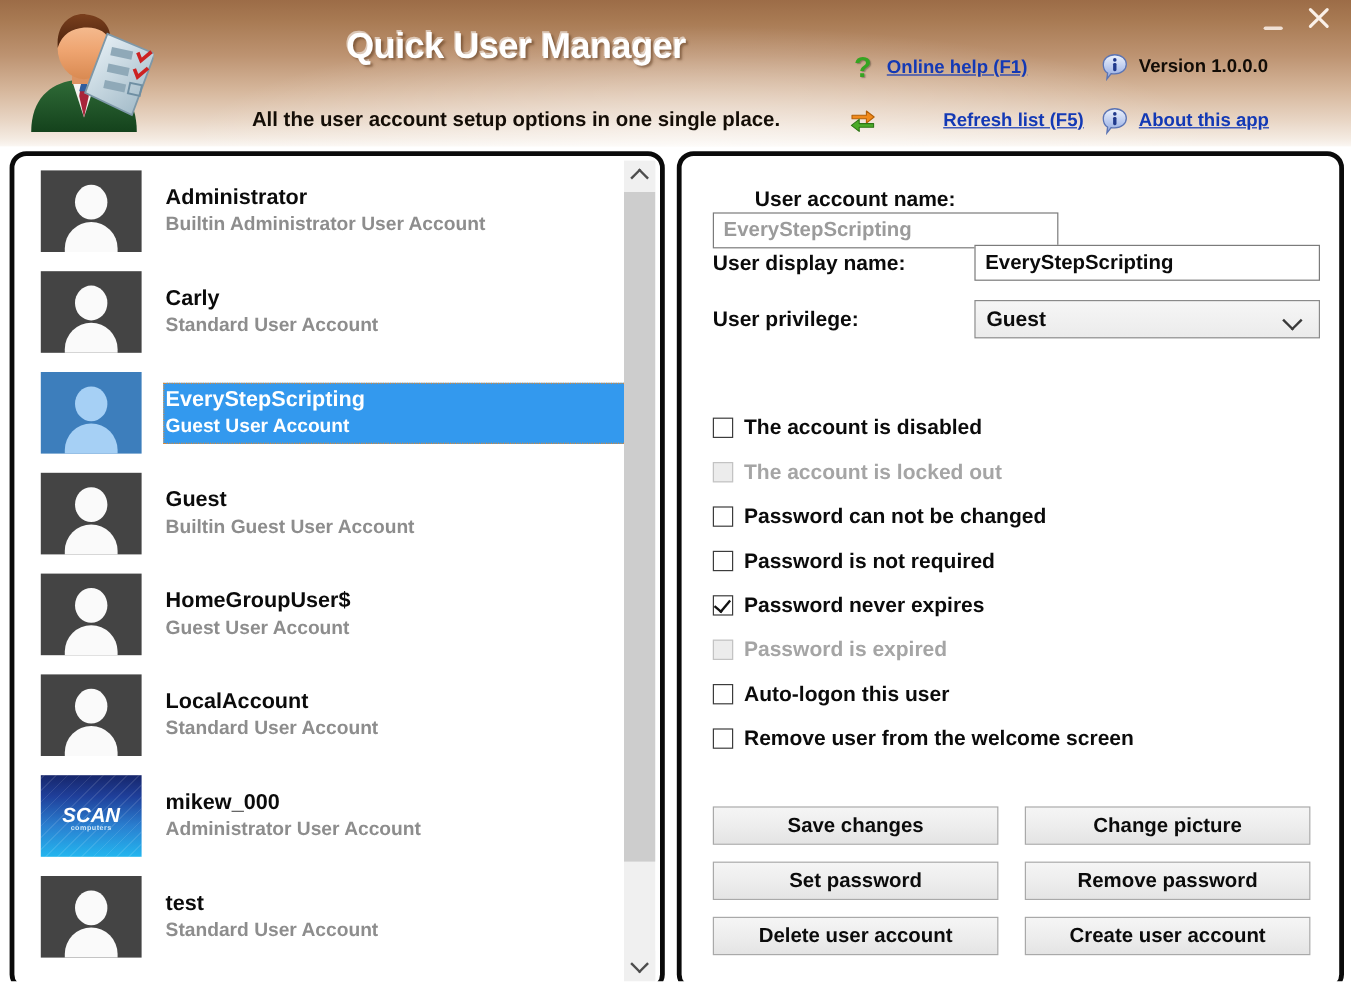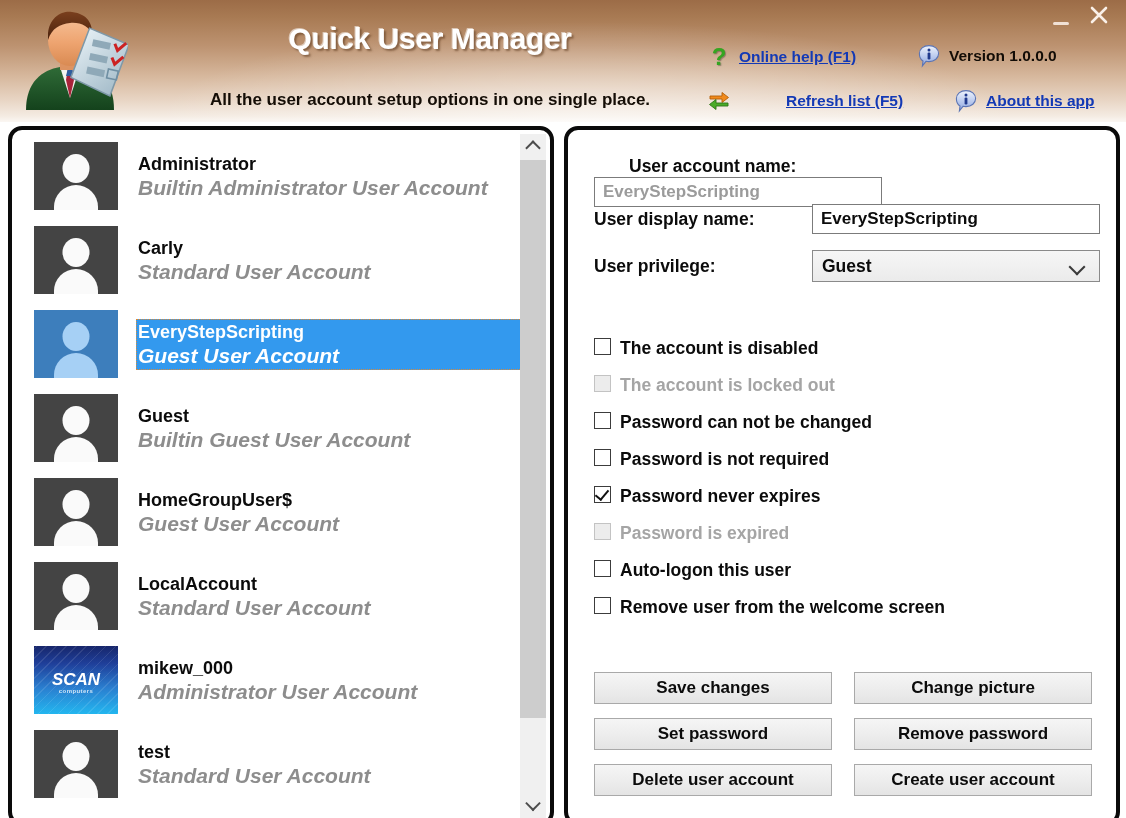--- a/index.html
+++ b/index.html
@@ -80,21 +80,21 @@
     font-weight: bold;
     color: #140d06;
     white-space: nowrap;
   }
 
   
   .hdr-row { position: absolute; display: flex; align-items: center; }
   #hdr-help    { left: 707px; top: 45px; }
   #hdr-refresh { left: 707px; top: 89px; gap: 47px; }
   #hdr-version { left: 917px; top: 44px; }
-  #hdr-about   { left: 954px; top: 89px; }
+  #hdr-about   { left: 917px; top: 89px; }
 
   .hdr-ico {
     width: 24px; height: 24px;
     margin-right: 8px;
     flex: 0 0 auto;
     position: relative;
   }
   .hdr-link {
     font-size: 15.5px;
     font-weight: bold;
@@ -223,26 +223,25 @@
     box-sizing: border-box;
   }
   .user-name {
     font-size: 18px;
     font-weight: bold;
     color: #0b0b0b;
     line-height: 23px;
     white-space: nowrap;
   }
   .user-desc {
-    font-size: 21px;
+    font-size: 16px;
     font-weight: bold;
     color: #8d8d8d;
     line-height: 23px;
     white-space: nowrap;
-    font-style: italic;
   }
   .user-row.selected .user-text {
     background: #3399ee;
     outline: 1px dotted #d98a3a;
     outline-offset: -1px;
   }
   .user-row.selected .user-name,
   .user-row.selected .user-desc { color: #ffffff; }
 
   
@@ -337,21 +336,21 @@
   }
 
   
   #checkbox-group {
     position: absolute;
     left: 26px; top: 208px;
     width: 500px;
   }
   .cb-row {
     display: flex;
-    align-items: flex-start;
+    align-items: center;
     height: 37px;
     cursor: default;
   }
   .cb-box {
     width: 17px; height: 17px;
     box-sizing: border-box;
     border: 1.6px solid #3c3c3c;
     background: #ffffff;
     flex: 0 0 auto;
     position: relative;

